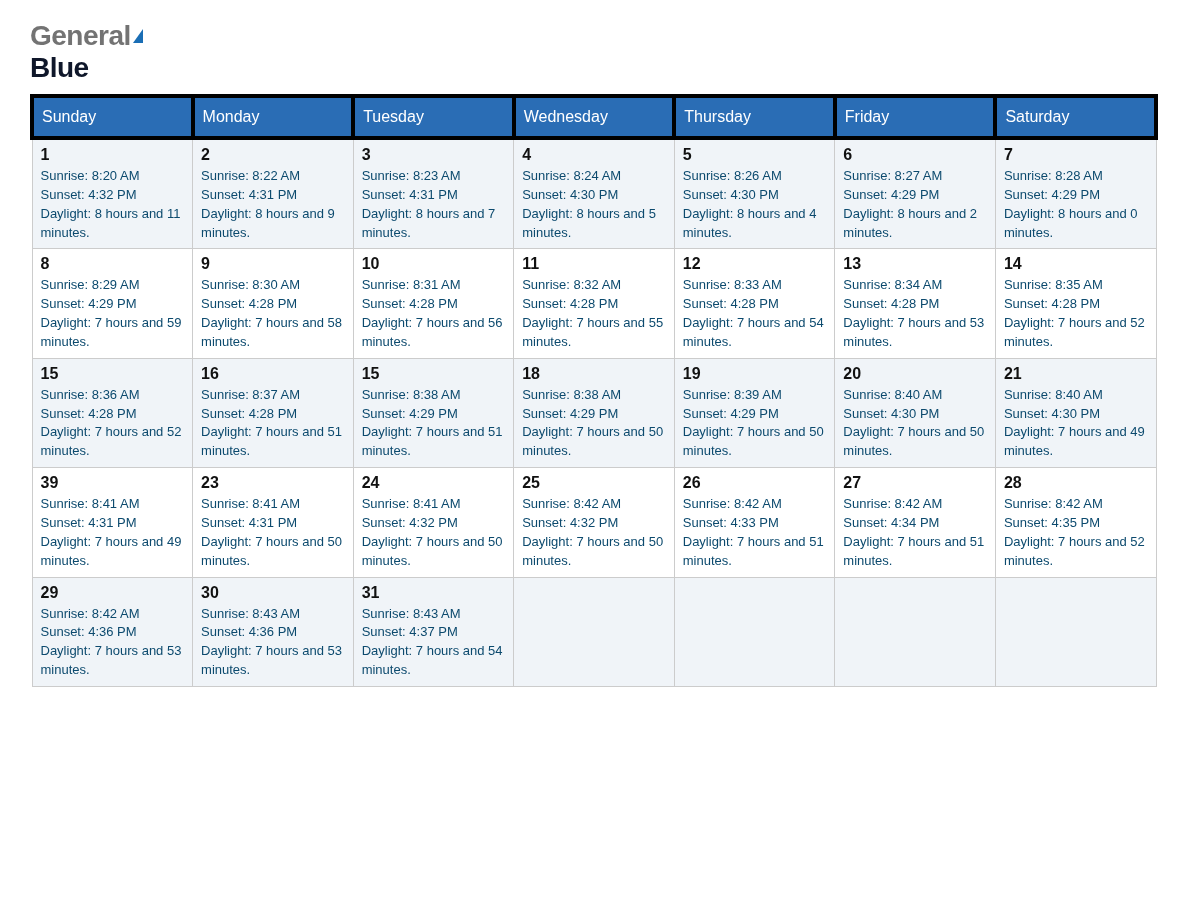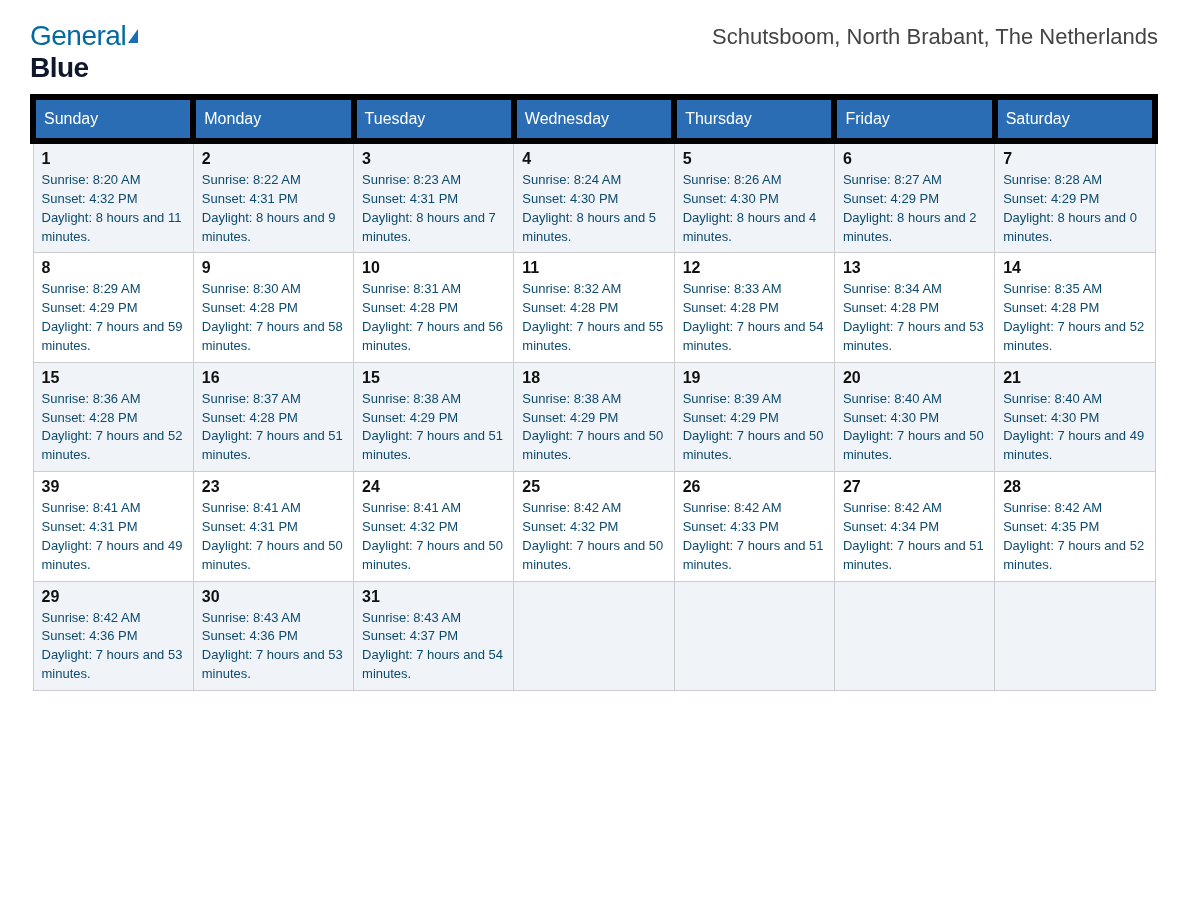--- a/index.html
+++ b/index.html
@@ -16,22 +16,22 @@
       align-items: flex-start;
       margin-bottom: 10px;
     }
     .logo {
       display: flex;
       flex-direction: column;
       align-items: flex-start;
     }
     .logo-general {
       font-size: 28px;
-      font-weight: normal;
-      color: #0369a1;
+      font-weight: bold;
+      color: #737373;
       letter-spacing: -0.5px;
     }
     .logo-blue {
       font-size: 28px;
       font-weight: bold;
       color: #0f172a;
       letter-spacing: -0.5px;
     }
     .logo-line {
       display: flex;
@@ -56,21 +56,21 @@
       border-collapse: collapse;
       margin-top: 10px;
     }
     thead tr th {
       background-color: #2a6db5;
       color: #fff;
       font-size: 16px;
       font-weight: normal;
       padding: 10px 8px;
       text-align: left;
-      border: 6px solid #000000;
+      border: 4px solid #000000;
     }
     tbody tr td {
       vertical-align: top;
       padding: 6px 8px;
       font-size: 13.5px;
       color: #222;
       border: 1px solid #ccc;
       min-height: 90px;
       height: 105px;
       width: 14.28%;
@@ -101,21 +101,20 @@
   <div class="logo">
     <div class="logo-line">
       <span class="logo-general">General</span>
       <span style="display:inline-block;width:0;height:0;border-left:10px solid transparent;border-right:0px solid transparent;border-bottom:14px solid #1a6eb5;margin-left:2px;vertical-align:middle;"></span>
     </div>
     <div class="logo-line">
       <span class="logo-blue">Blue</span>
     </div>
   </div>
   <div class="title-section">
-    <div class="location-title">Schutsboom, North Brabant, The Netherlands</div>
   </div>
 </div>
 
 <table>
   <thead>
     <tr>
       <th>Sunday</th>
       <th>Monday</th>
       <th>Tuesday</th>
       <th>Wednesday</th>

